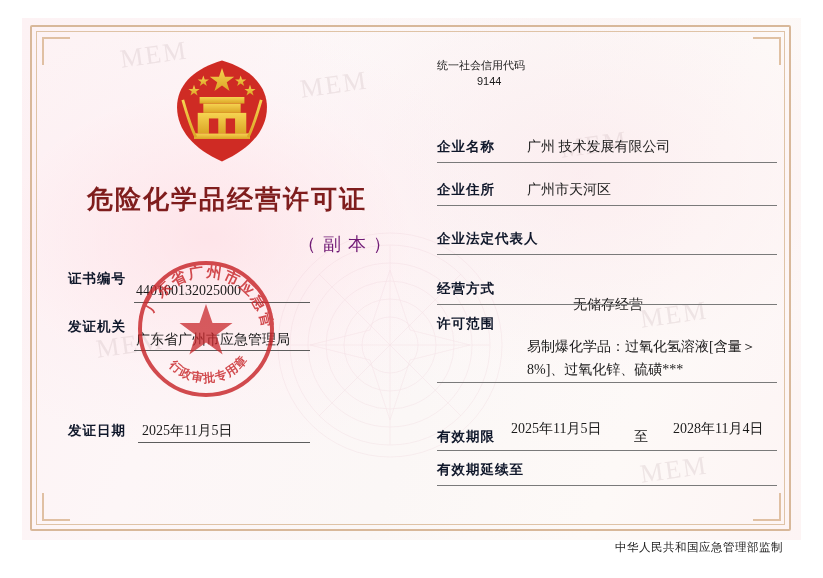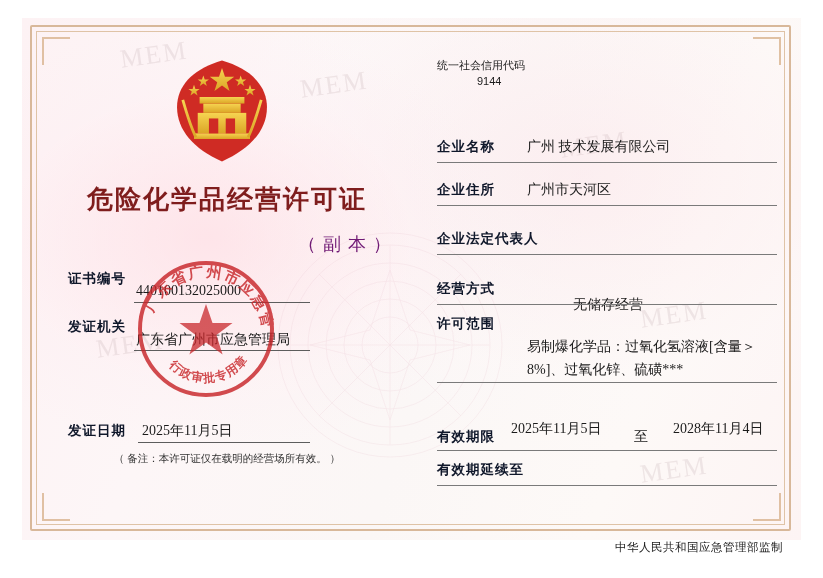--- a/index.html
+++ b/index.html
@@ -259,21 +259,20 @@
   <div class="uline" style="left:134px; top:302px; width:176px;"></div>
 
   <div class="lbl" style="left:68px; top:318px;">发证机关</div>
   <div class="val" style="left:136px; top:331px;">广东省广州市应急管理局</div>
   <div class="uline" style="left:134px; top:350px; width:176px;"></div>
 
   <div class="lbl" style="left:68px; top:422px;">发证日期</div>
   <div class="val" style="left:142px; top:422px;">2025年11月5日</div>
   <div class="uline" style="left:138px; top:442px; width:172px;"></div>
 
-  <div class="footer-note">（ 备注：本许可证仅在载明的经营场所有效。 ）</div>
 
   <svg class="seal" viewBox="0 0 150 150">
     <circle cx="75" cy="75" r="66" fill="none" stroke="#c8262a" stroke-width="4"></circle>
     <polygon points="75,50 81.5,69 101.5,69 85.4,81 91.6,100.5 75,88.5 58.4,100.5 64.6,81 48.5,69 68.5,69" fill="#c8262a" opacity="0.9"></polygon>
     <defs>
       <path id="arcTop" d="M 18 80 A 57 57 0 0 1 132 80"></path>
       <path id="arcBot" d="M 28 95 A 50 50 0 0 0 122 95"></path>
     </defs>
     <text font-size="15" font-weight="bold" fill="#c8262a" font-family="'DejaVu Serif', serif" letter-spacing="2">
       <textPath href="#arcTop" startOffset="12%">广东省广州市应急管理局</textPath>

